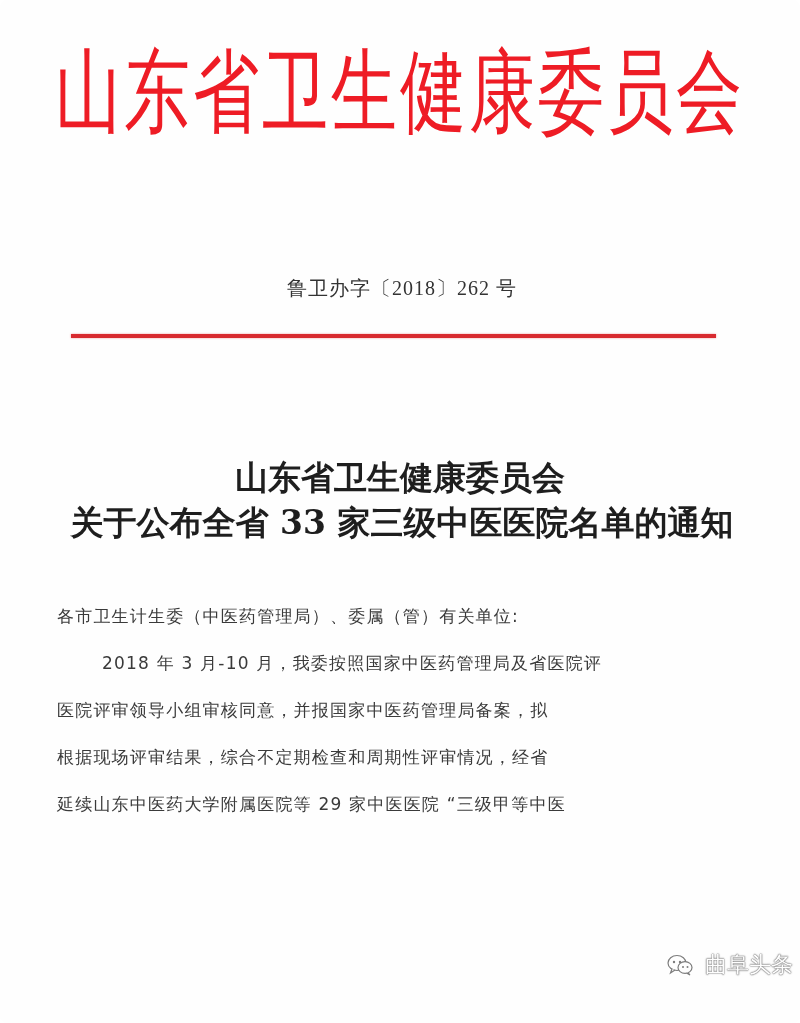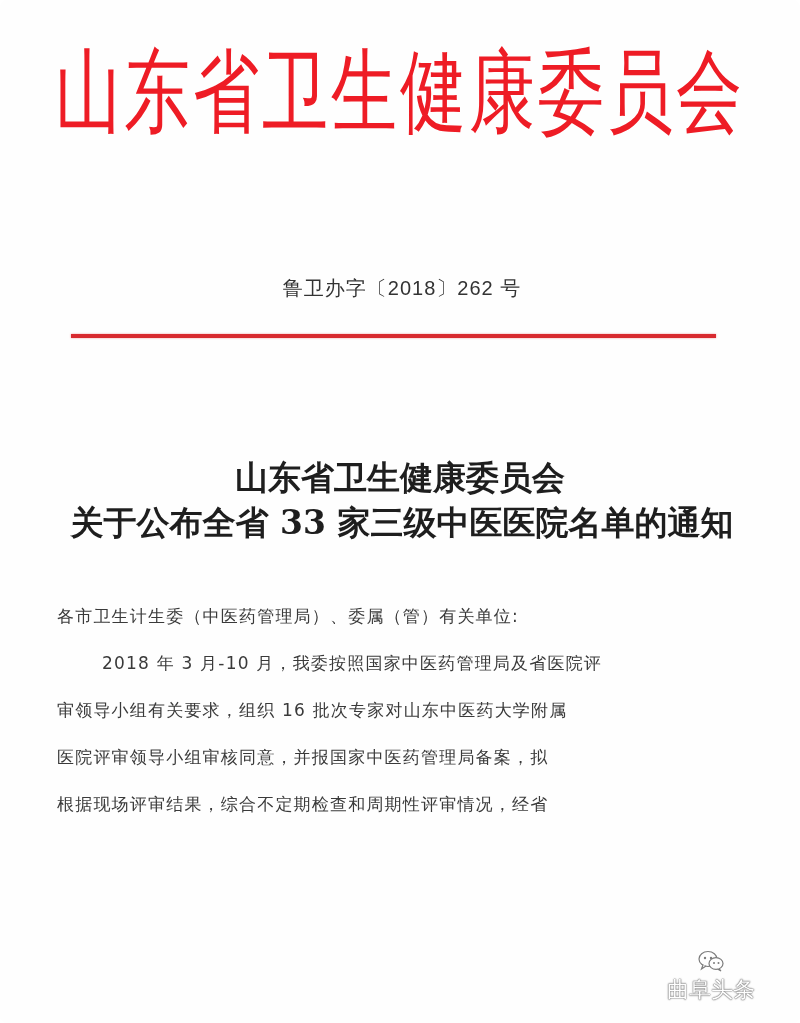--- a/index.html
+++ b/index.html
@@ -40,21 +40,21 @@
       transform-origin: center;
       white-space: nowrap;
     }
     .doc-number {
       position: absolute;
       left: 0;
       top: 274px;
       width: 800px;
       text-align: center;
       color: #333333;
-      font-family: Liberation Sans, sans-serif;
+      font-family: Liberation Serif, serif;
       font-size: 20px;
       letter-spacing: 1px;
       line-height: 28px;
       padding-left: 4px;
       box-sizing: border-box;
     }
     .red-rule {
       position: absolute;
       left: 71px;
       top: 334px;
@@ -99,26 +99,25 @@
     }
     .body .indent {
       padding-left: 45px;
     }
     .watermark {
       position: absolute;
       left: 667px;
       top: 950px;
       display: flex;
       align-items: center;
-      gap: 3px;
+      gap: 12px;
       color: #777777;
       font-family: "DejaVu Sans", "Liberation Sans", sans-serif;
       font-size: 22px;
       opacity: 0.85;
-      flex-direction: column;
     }
     .watermark-icon {
       width: 26px;
       height: 22px;
       display: inline-block;
     }
     .watermark-label {
       color: #ffffff;
       text-shadow: 0 0 1px #555, 0 0 1px #555, 0 0 2px #666;
       white-space: nowrap;
@@ -138,23 +137,23 @@
   <div class="red-rule"></div>
 
   <div class="title">
     <span class="line line-1">山东省卫生健康委员会</span>
     <span class="line line-2">关于公布全省 33 家三级中医医院名单的通知</span>
   </div>
 
   <div class="body">
     <span class="p-line">各市卫生计生委（中医药管理局）、委属（管）有关单位:</span>
     <span class="p-line indent">2018 年 3 月-10 月，我委按照国家中医药管理局及省医院评</span>
-    <span class="p-line">审领导小组有关要求，组织 16 批次专家对山东中医药大学附属</span>
     <span class="p-line">医院评审领导小组审核同意，并报国家中医药管理局备案，拟</span>
     <span class="p-line">根据现场评审结果，综合不定期检查和周期性评审情况，经省</span>
+    <span class="p-line">延续山东中医药大学附属医院等 29 家中医医院 “三级甲等中医</span>
   </div>
 
   <div class="watermark">
     <span class="watermark-icon">
       <svg width="26" height="22" viewBox="0 0 26 22">
         <ellipse cx="10" cy="9" rx="9" ry="7.5" fill="#ffffff" stroke="#666" stroke-width="1.2"></ellipse>
         <path d="M5 15 L3.5 19 L8 16" fill="#ffffff" stroke="#666" stroke-width="1.2"></path>
         <circle cx="7" cy="8" r="1.2" fill="#666"></circle>
         <circle cx="13" cy="8" r="1.2" fill="#666"></circle>
         <ellipse cx="18" cy="13.5" rx="7" ry="5.8" fill="#ffffff" stroke="#666" stroke-width="1.2"></ellipse>

